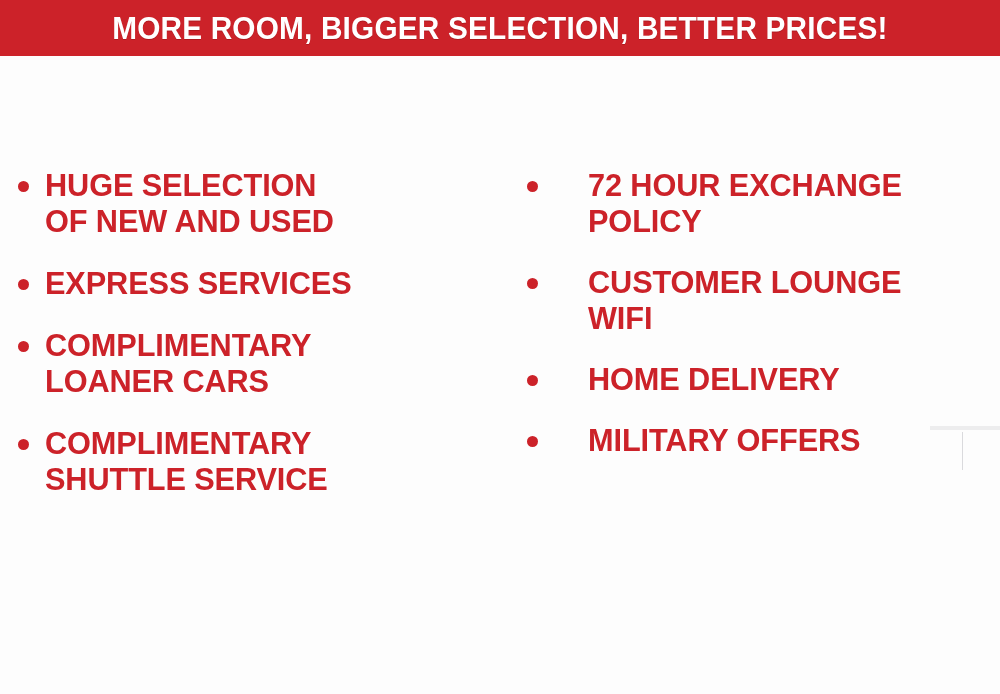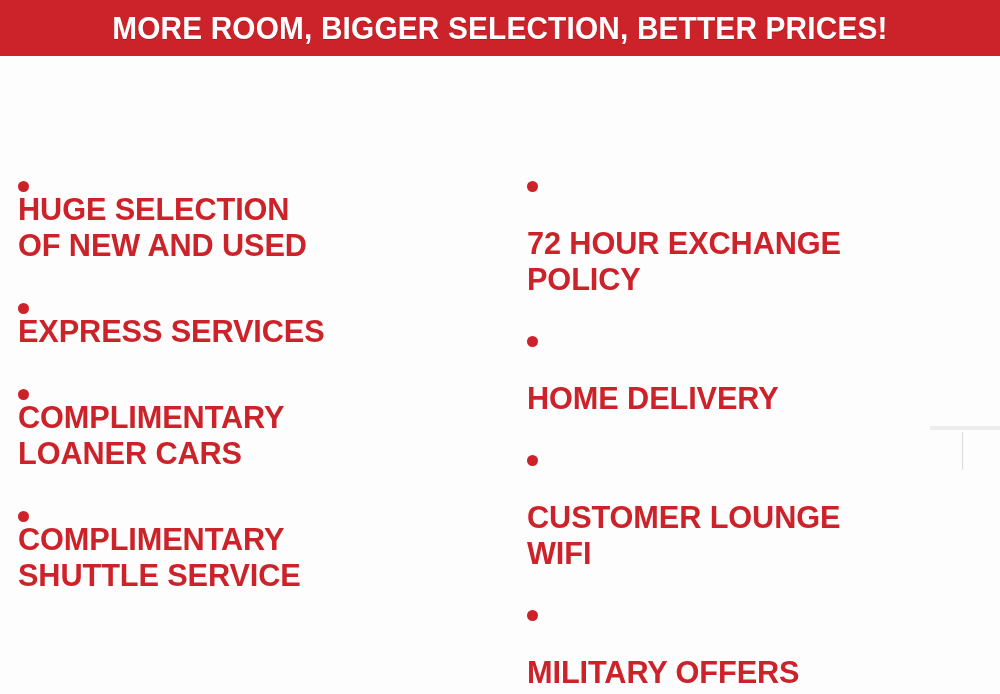--- a/index.html
+++ b/index.html
@@ -93,21 +93,20 @@
   .col-right {
     width: 495px;
     padding-left: 22px;
     padding-top: 12px;
   }
 
   .bullet-item {
     display: flex;
     align-items: flex-start;
     margin-bottom: 26px;
-    flex-direction: column;
   }
   .col-right .bullet-item {
     margin-bottom: 25px;
     gap: 34px;
   }
 
   .bullet-dot {
     flex: 0 0 auto;
     width: 11px;
     height: 11px;
@@ -190,31 +189,31 @@
     <div class="col col-right">
 
       <div class="bullet-item">
         <span class="bullet-dot"></span>
         <span class="bullet-text">72 HOUR EXCHANGE
 POLICY</span>
       </div>
 
       <div class="bullet-item">
         <span class="bullet-dot"></span>
-        <span class="bullet-text">HOME DELIVERY</span>
-      </div>
-
-      <div class="bullet-item">
-        <span class="bullet-dot"></span>
         <span class="bullet-text">CUSTOMER LOUNGE
 WIFI</span>
       </div>
 
       <div class="bullet-item">
         <span class="bullet-dot"></span>
+        <span class="bullet-text">HOME DELIVERY</span>
+      </div>
+
+      <div class="bullet-item">
+        <span class="bullet-dot"></span>
         <span class="bullet-text">MILITARY OFFERS</span>
       </div>
 
 
 
     </div>
   </div>
 
   <div class="artifact-band"></div>
   <div class="artifact-line"></div>

